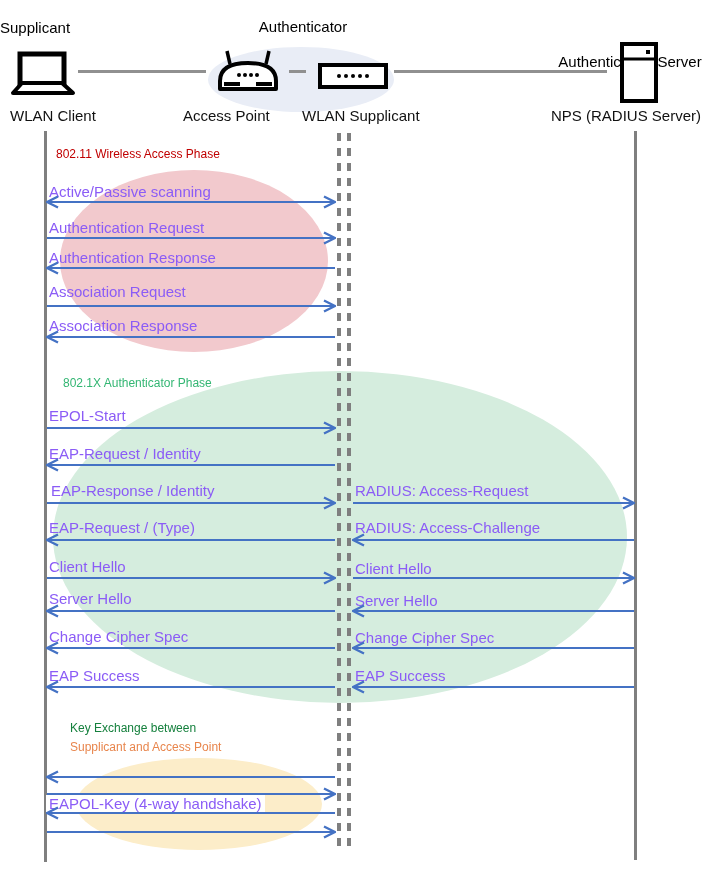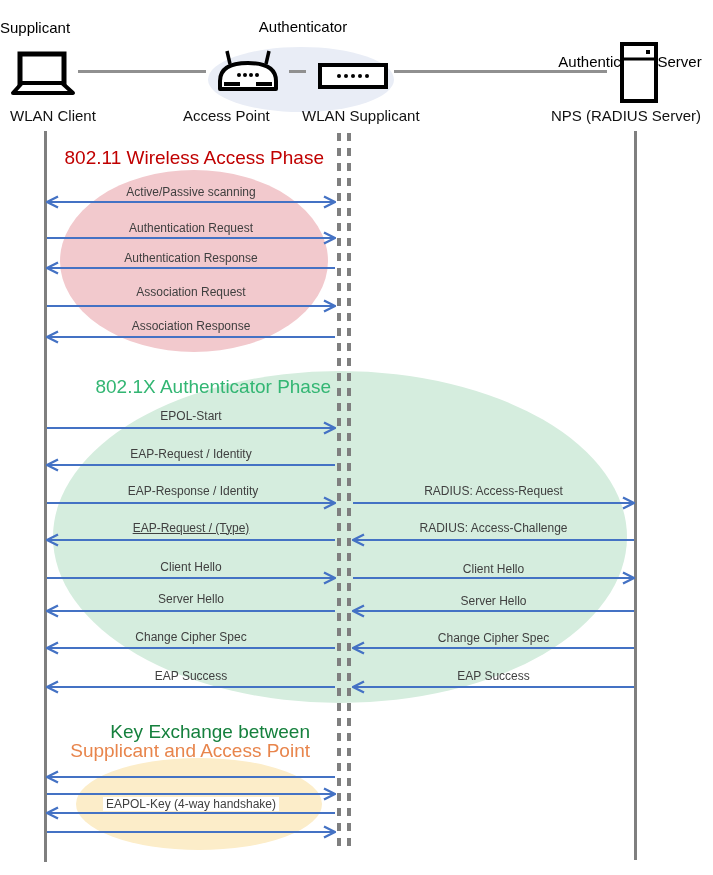--- a/index.html
+++ b/index.html
@@ -17,29 +17,29 @@
   
   .lifeline-solid{position:absolute;width:3px;background:#7F7F7F;z-index:2;}
   .lifeline-dashed{position:absolute;width:4px;z-index:2;
     background:repeating-linear-gradient(to bottom,#7F7F7F 0 8px,transparent 8px 15px);}
   
   .phase-ellipse{position:absolute;border-radius:50%;z-index:1;}
   #ellipse-wireless{left:60px;top:170px;width:268px;height:182px;}
   #ellipse-dot1x{left:53px;top:371px;width:574px;height:332px;}
   #ellipse-kx{left:76px;top:758px;width:246px;height:92px;}
   
-  .phase-title{position:absolute;font-size:19px;text-align:right;z-index:4;white-space:nowrap;}
+  .phase-title{position:absolute;font-size:12px;text-align:left;z-index:4;white-space:nowrap;}
   #title-wireless{left:56px;width:268px;top:147px;}
   #title-dot1x{left:63px;width:268px;top:376px;}
   #title-kx1{left:70px;width:240px;top:721px;}
   #title-kx2{left:70px;width:240px;top:740px;}
   
   #messages-layer{position:absolute;left:0;top:0;width:713px;height:875px;z-index:5;}
-  .msg-label{position:absolute;height:19px;display:flex;align-items:center;justify-content:center;
-    font-size:12px;color:#404040;white-space:nowrap;}
+  .msg-label{position:absolute;height:19px;display:flex;align-items:center;
+    font-size:15px;color:#8b5cf6;white-space:nowrap;}
   .msg-label span{padding:0 3px;}
   .msg-arrow{position:absolute;}
 </style>
 </head>
 <body>
 
 <div id="canvas">
 
   <div class="role-label" style="left:0;top:19px;">Supplicant</div>
   <div class="role-label role-center" style="left:233px;top:18px;width:140px;">Authenticator</div>
@@ -160,21 +160,21 @@
         <line x1="1" y1="8" x2="289" y2="8" stroke="#4472C4" stroke-width="2.2"></line>
         <polyline points="278,2.5 289,8 278,13.5" fill="none" stroke="#4472C4" stroke-width="2.4"></polyline>
       </svg>
       <div class="msg-label" style="left: 352px; width: 283px; top: 481px;">
         <span>RADIUS: Access-Request</span>
       </div>
       <svg width="283" height="16" class="msg-arrow" style="left: 352px; top: 495px;">
         <line x1="1" y1="8" x2="282" y2="8" stroke="#4472C4" stroke-width="2.2"></line>
         <polyline points="271,2.5 282,8 271,13.5" fill="none" stroke="#4472C4" stroke-width="2.4"></polyline>
       </svg>
-      <div class="msg-label" style="left: 46px; width: 290px; top: 518px; text-decoration: underline;">
+      <div class="msg-label" style="left: 46px; width: 290px; top: 518px;">
         <span>EAP-Request / (Type)</span>
       </div>
       <svg width="290" height="16" class="msg-arrow" style="left: 46px; top: 532px;">
         <line x1="1" y1="8" x2="289" y2="8" stroke="#4472C4" stroke-width="2.2"></line>
         <polyline points="12,2.5 1,8 12,13.5" fill="none" stroke="#4472C4" stroke-width="2.4"></polyline>
       </svg>
       <div class="msg-label" style="left: 352px; width: 283px; top: 518px;">
         <span>RADIUS: Access-Challenge</span>
       </div>
       <svg width="283" height="16" class="msg-arrow" style="left: 352px; top: 532px;">

